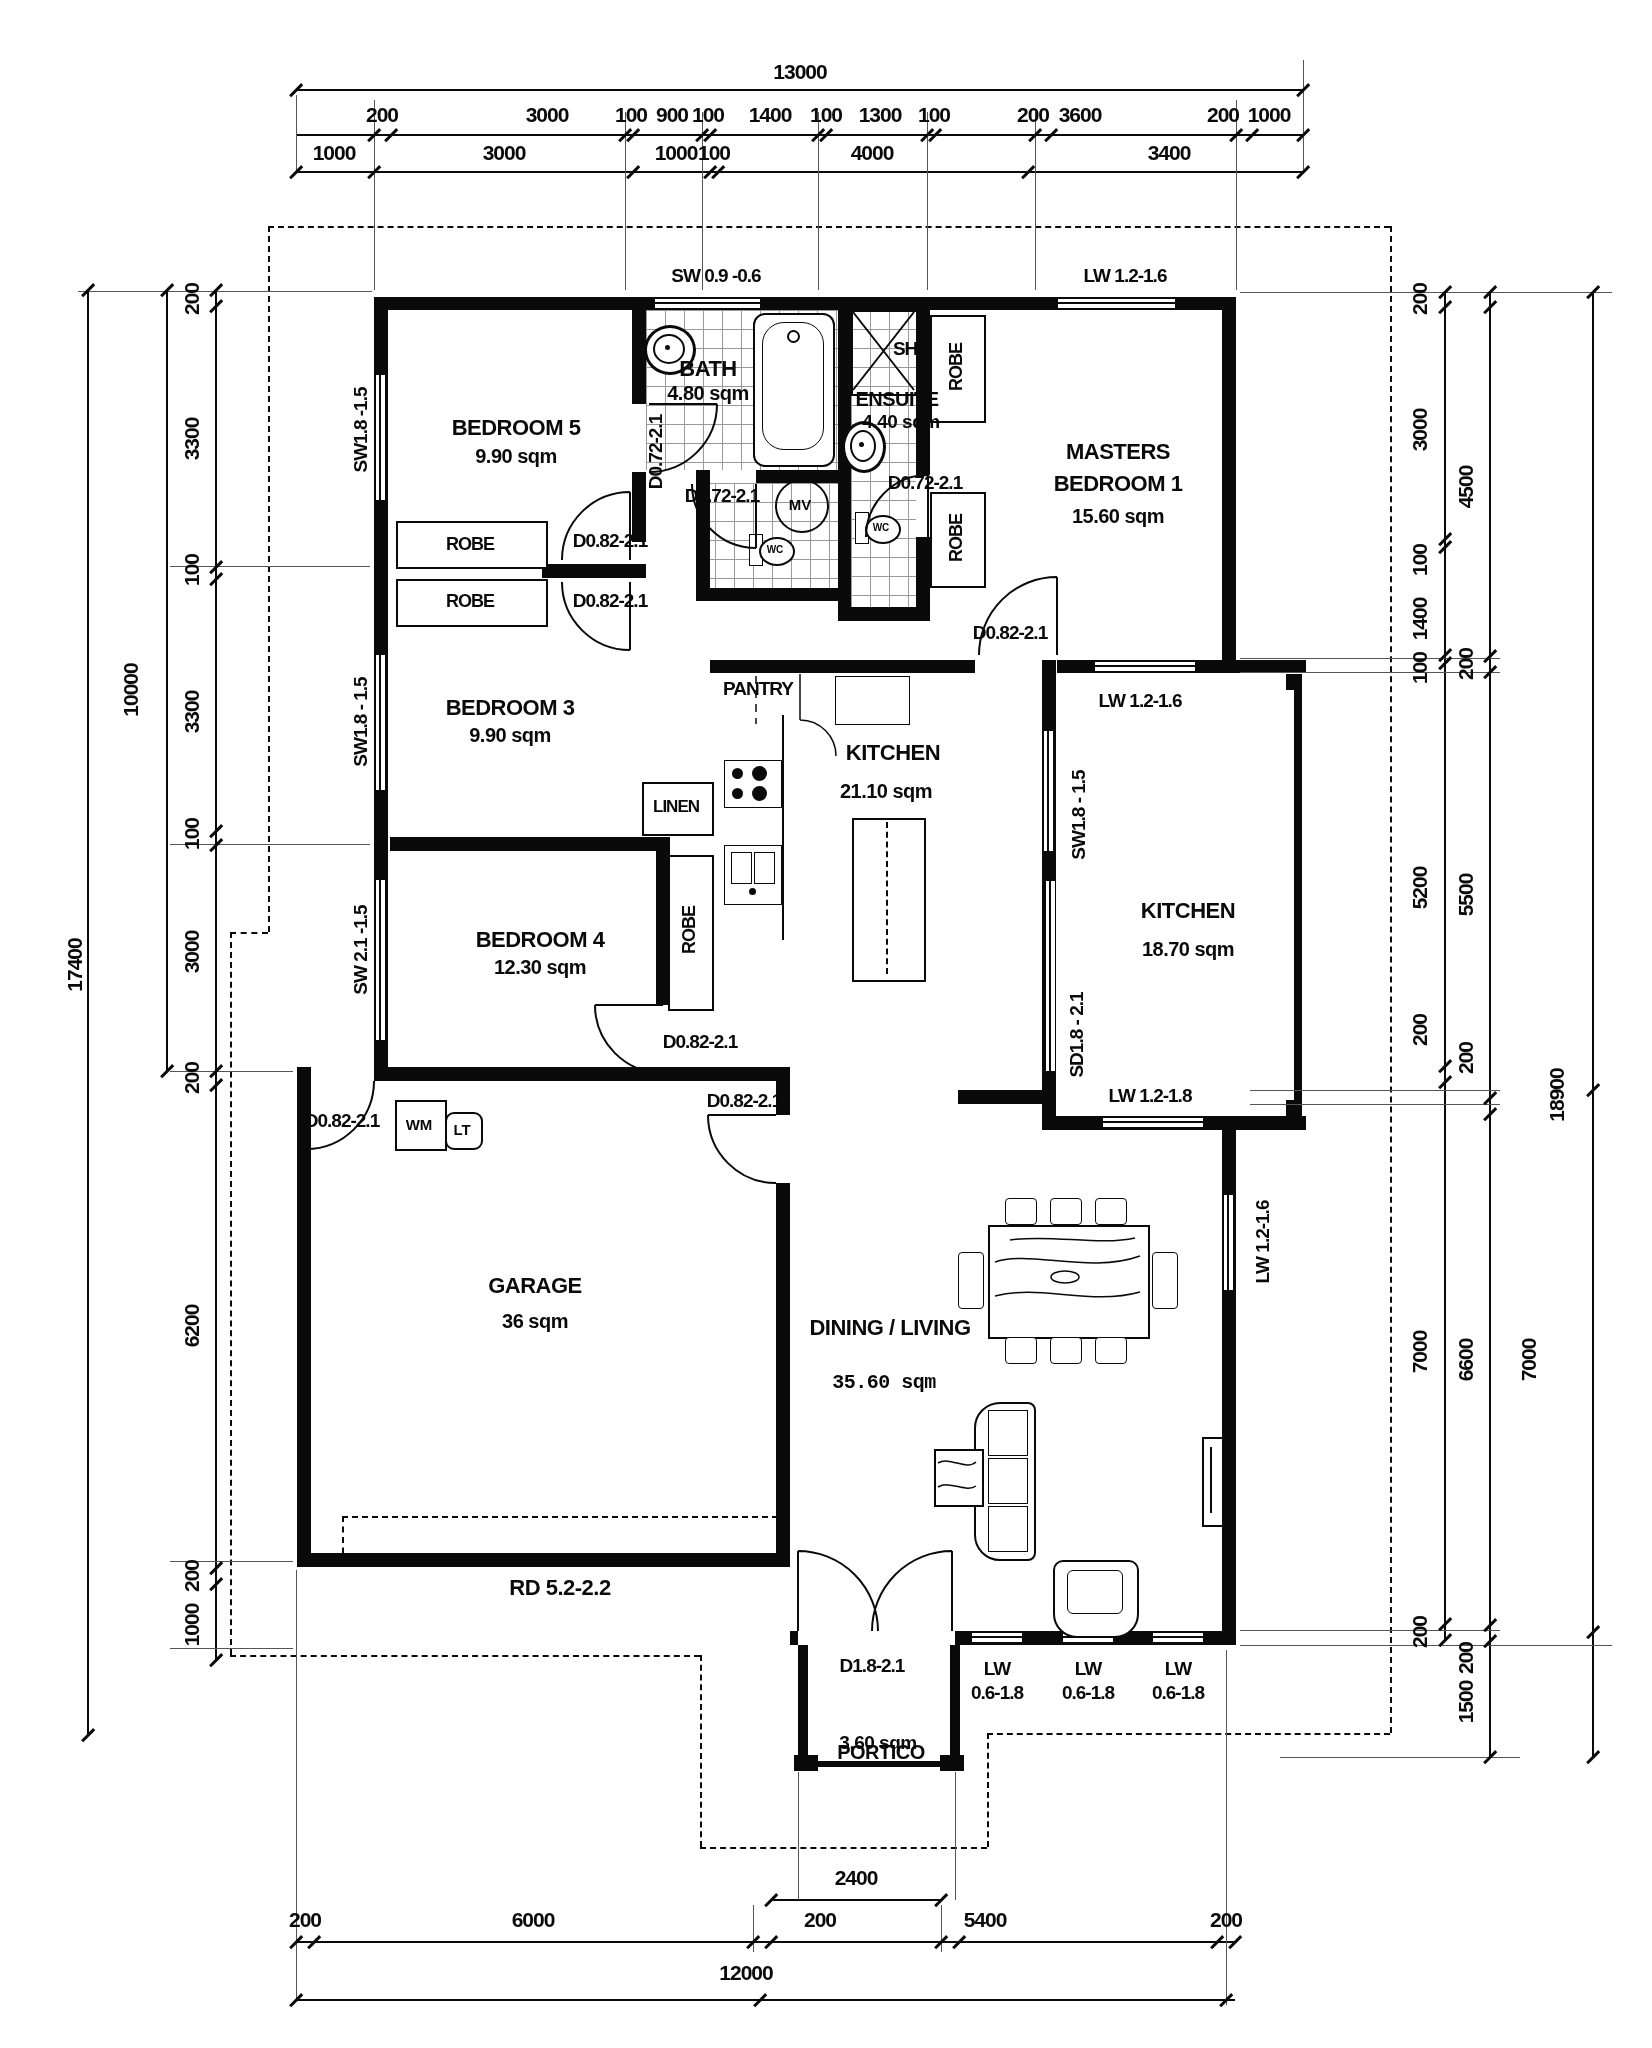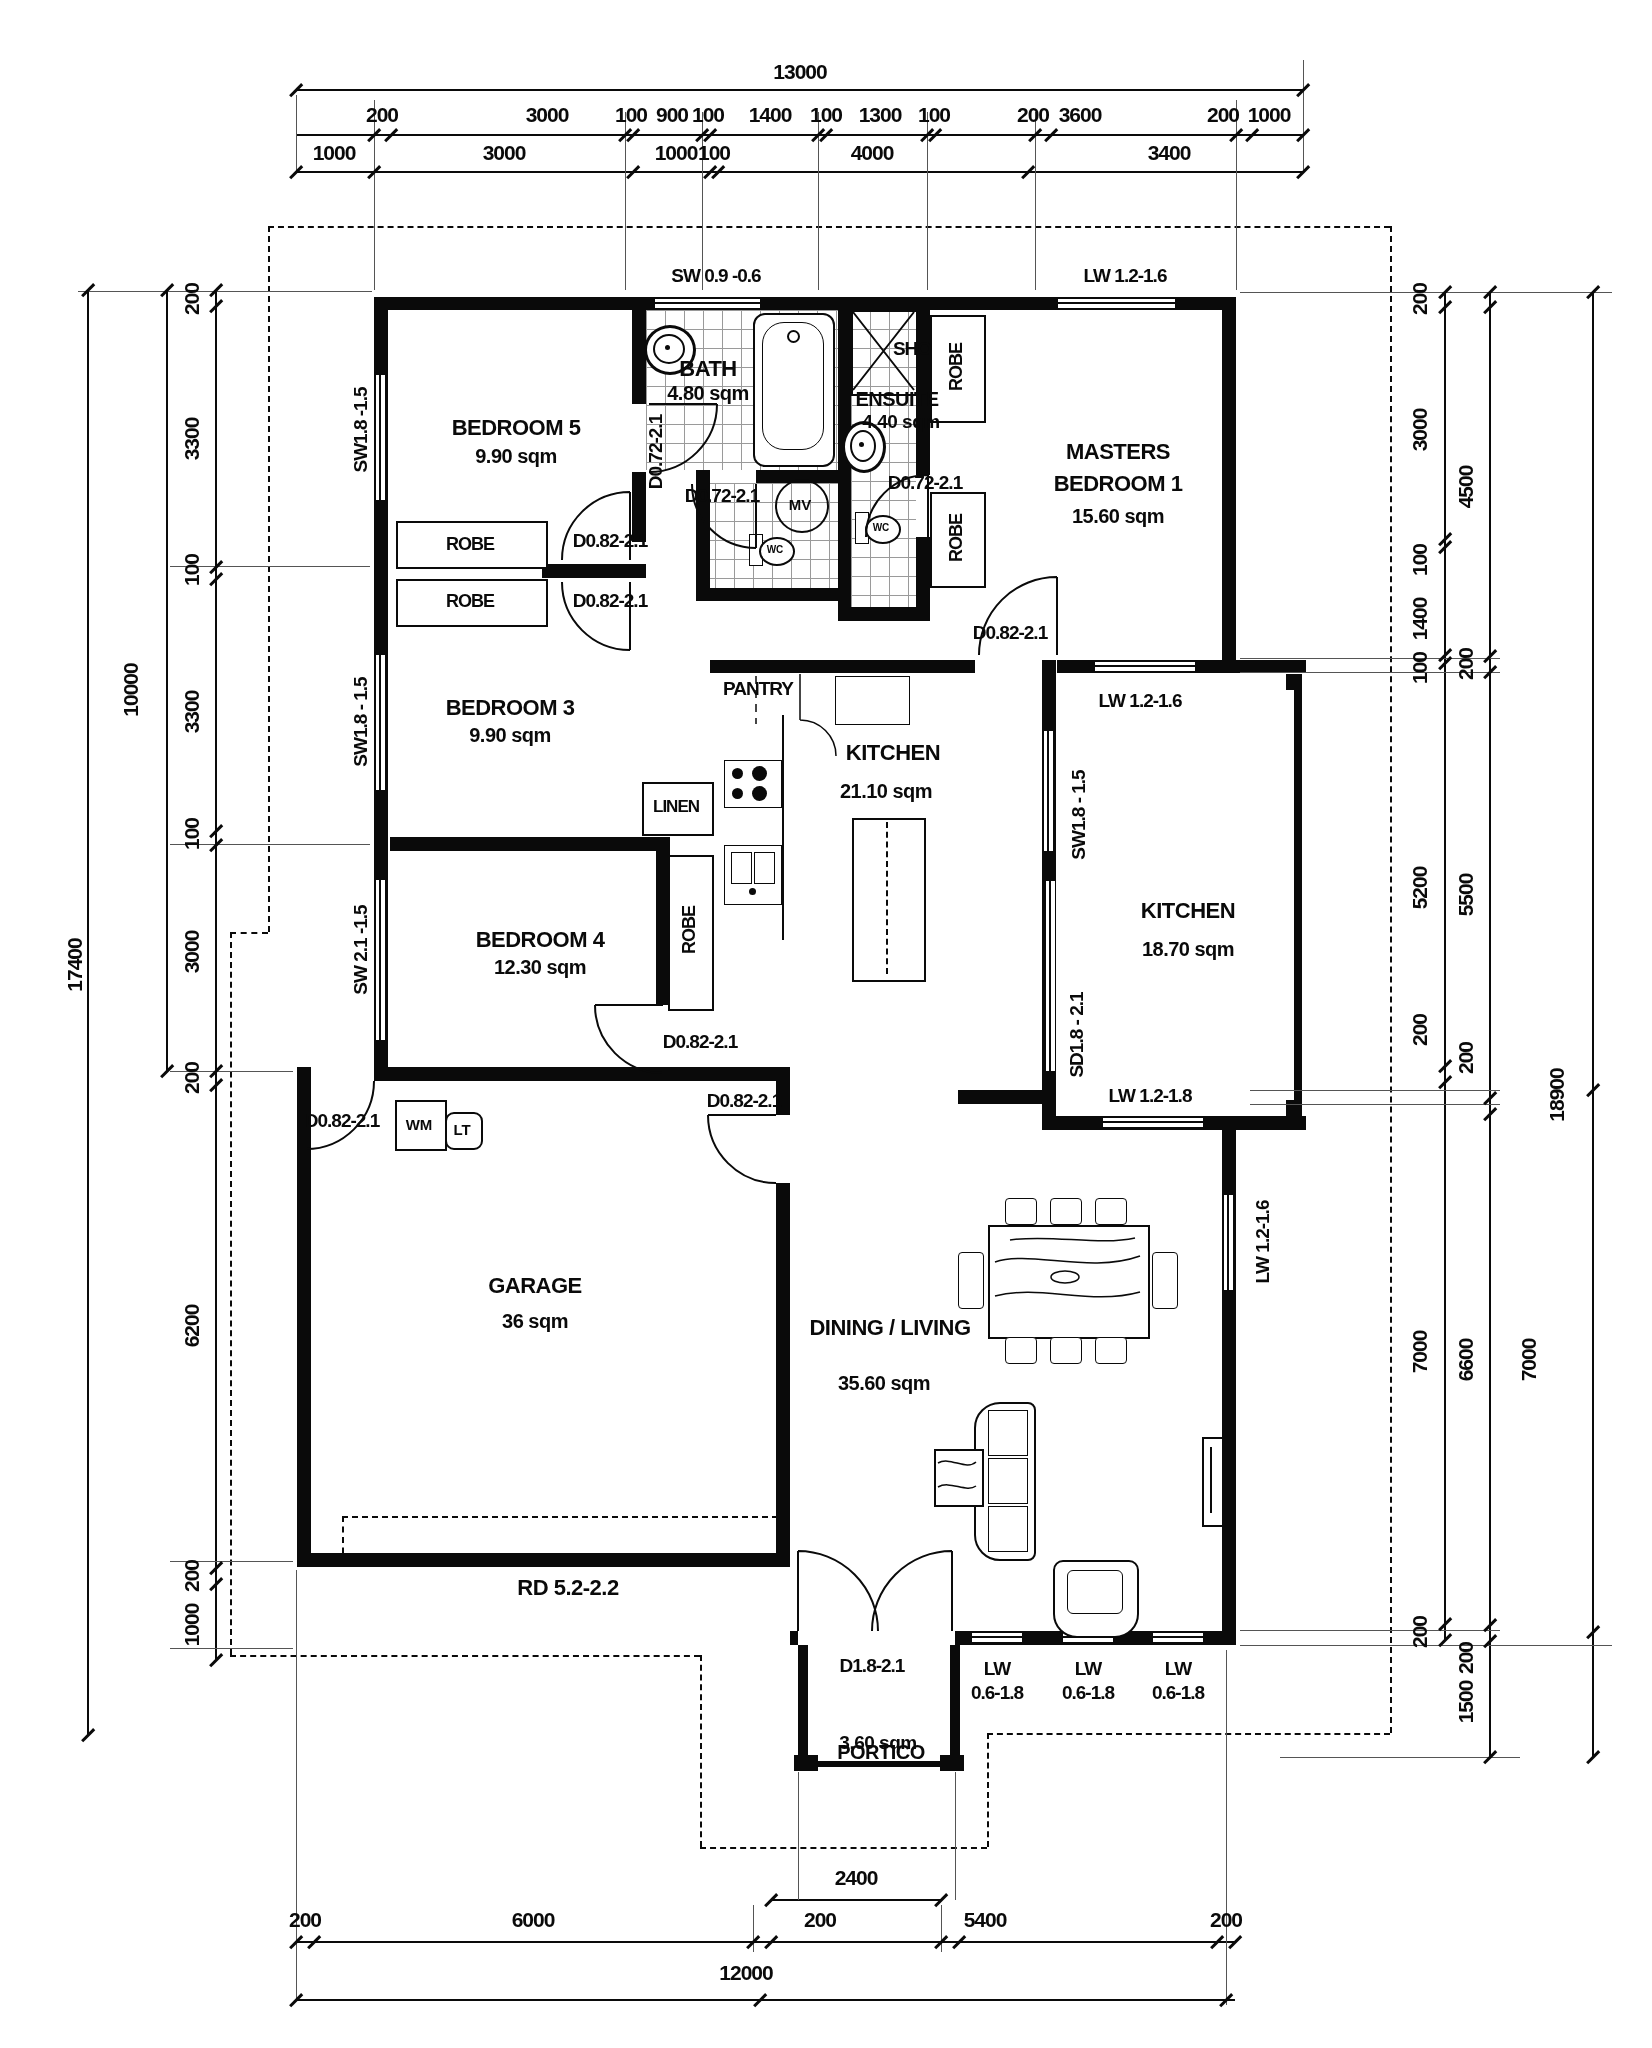--- a/index.html
+++ b/index.html
@@ -382,21 +382,21 @@
   <div class="lbl area" style="left:540px;top:967px;">12.30 sqm</div>
   <div class="lbl room" style="left:893px;top:753px;">KITCHEN</div>
   <div class="lbl area" style="left:886px;top:791px;">21.10 sqm</div>
   <div class="lbl open" style="left:758px;top:688px;">PANTRY</div>
   <div class="lbl open" style="left:676px;top:806px;font-size:17px;">LINEN</div>
   <div class="lbl room" style="left:1188px;top:911px;">KITCHEN</div>
   <div class="lbl area" style="left:1188px;top:949px;">18.70 sqm</div>
   <div class="lbl room" style="left:535px;top:1286px;">GARAGE</div>
   <div class="lbl area" style="left:535px;top:1321px;">36 sqm</div>
   <div class="lbl room" style="left:890px;top:1328px;">DINING /  LIVING</div>
-  <div class="lbl area" style="left:884px;top:1383px;">35.60 sqm</div>
+  <div class="lbl area" style="left:884px;top:1383px;font-family:Liberation Mono, monospace;">35.60 sqm</div>
   <div class="lbl room" style="left:881px;top:1712px;font-size:20px;margin-top:40px;">PORTICO</div>
   <div class="lbl area" style="left:878px;top:1742px;font-size:19px;">3.60 sqm</div>
 
   <div class="lbl open" style="left:470px;top:544px;font-size:18px;">ROBE</div>
   <div class="lbl open" style="left:470px;top:601px;font-size:18px;">ROBE</div>
   <div class="lbl open v" style="left:689px;top:930px;font-size:18px;">ROBE</div>
   <div class="lbl open v" style="left:956px;top:367px;font-size:18px;">ROBE</div>
   <div class="lbl open v" style="left:956px;top:538px;font-size:18px;">ROBE</div>
 
   <div class="lbl open" style="left:716px;top:275px;">SW 0.9 -0.6</div>
@@ -418,20 +418,20 @@
   <div class="lbl open v" style="left:1076px;top:1035px;">SD1.8 - 2.1</div>
   <div class="lbl open" style="left:1150px;top:1095px;">LW 1.2-1.8</div>
   <div class="lbl open v" style="left:1262px;top:1242px;">LW 1.2-1.6</div>
   <div class="lbl open" style="left:997px;top:1668px;">LW</div>
   <div class="lbl open" style="left:997px;top:1692px;">0.6-1.8</div>
   <div class="lbl open" style="left:1088px;top:1668px;">LW</div>
   <div class="lbl open" style="left:1088px;top:1692px;">0.6-1.8</div>
   <div class="lbl open" style="left:1178px;top:1668px;">LW</div>
   <div class="lbl open" style="left:1178px;top:1692px;">0.6-1.8</div>
   <div class="lbl open" style="left:872px;top:1665px;">D1.8-2.1</div>
-  <div class="lbl room" style="left:560px;top:1588px;margin-left:8px;">RD 5.2-2.2</div>
+  <div class="lbl room" style="left:560px;top:1588px;">RD 5.2-2.2</div>
   <div class="lbl small" style="left:419px;top:1124px;">WM</div>
   <div class="lbl small" style="left:462px;top:1129px;">LT</div>
   <div class="lbl small" style="left:800px;top:504px;">MV</div>
   <div class="lbl tiny" style="left:775px;top:550px;">WC</div>
   <div class="lbl tiny" style="left:881px;top:528px;">WC</div>
 
 </div>
 
 </body></html>

